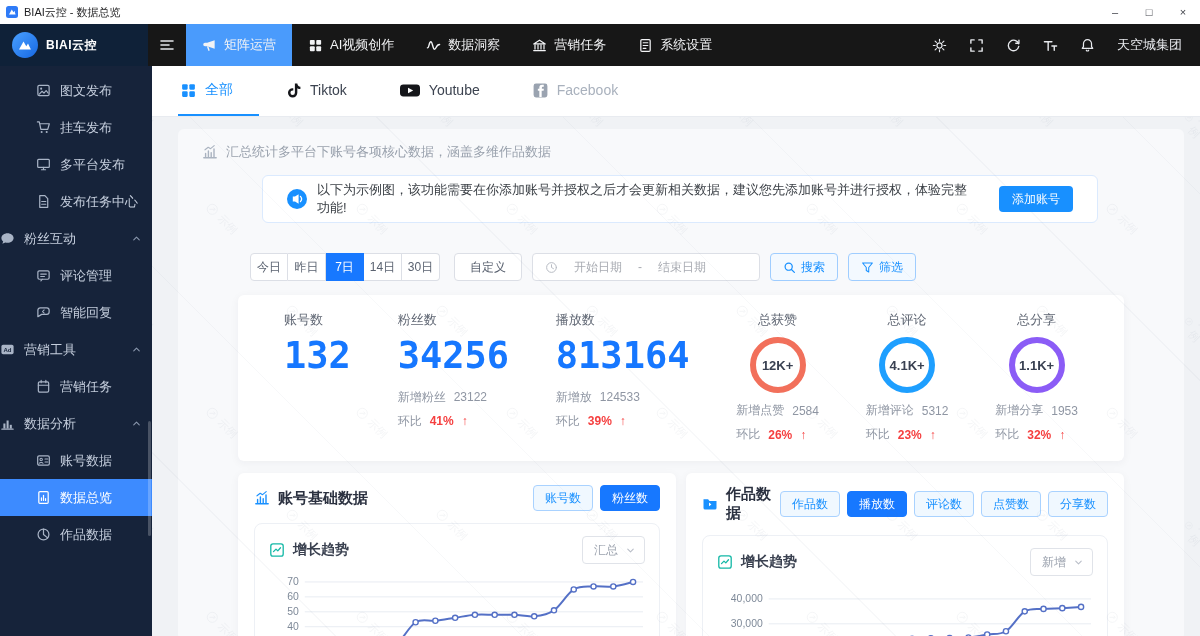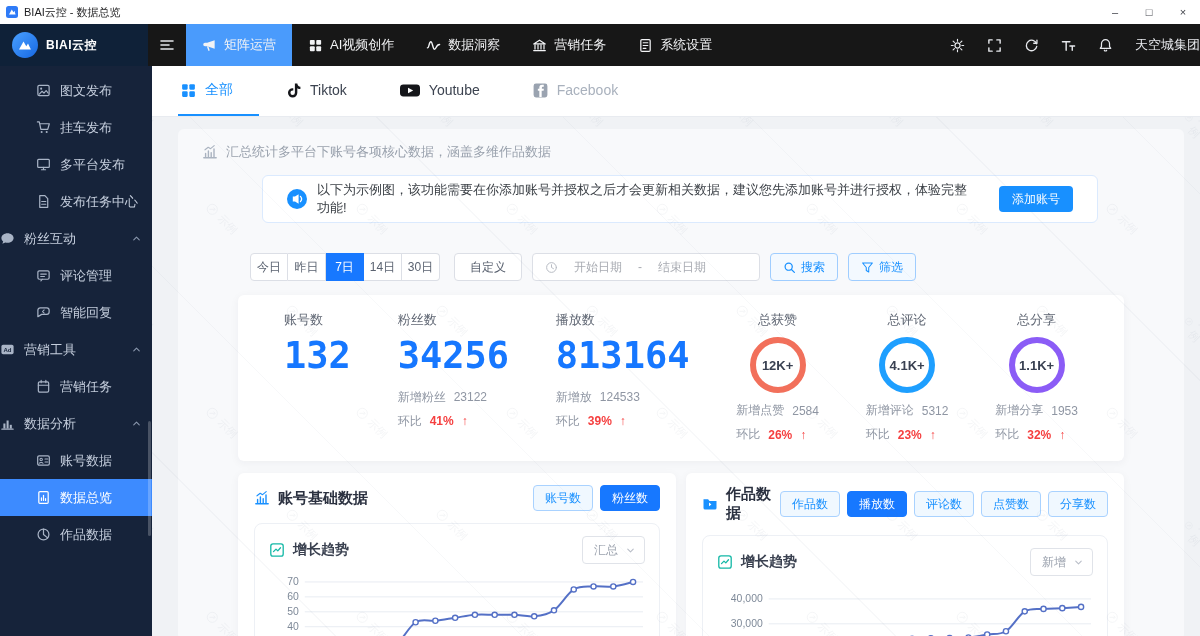--- a/index.html
+++ b/index.html
@@ -15,21 +15,21 @@
 
   
   .topnav{height:42px;background:#171717;display:flex;align-items:stretch;color:#fff;}
   .logo{width:148px;flex:none;background:#0f2138;display:flex;align-items:center;gap:8px;padding-left:12px;box-sizing:border-box;}
   .logo-ic{width:26px;height:26px;display:inline-flex;}
   .logo-text{font-size:12px;font-weight:bold;letter-spacing:.5px;}
   .nav-collapse{width:38px;display:flex;align-items:center;justify-content:center;color:#e3e6ea;cursor:pointer;}
   .nav-item{display:flex;align-items:center;gap:7px;padding:0 16px;font-size:13px;color:#f2f3f5;cursor:pointer;}
   .nav-item.active{background:#4a9bfc;align-items:center;}
   .nav-item .ic{width:15px;height:15px;}
-  .nav-right{margin-left:auto;display:flex;align-items:center;gap:22px;color:#e8eaee;}
+  .nav-right{margin-left:auto;display:flex;align-items:center;gap:22px;padding-right:18px;color:#e8eaee;}
   .nav-right .ic{width:15px;height:15px;cursor:pointer;}
   .tenant{font-size:13px;cursor:pointer;}
 
   
   .layout{display:flex;height:574px;}
   .sidebar{width:152px;flex:none;background:#16233a;position:relative;padding-top:6px;box-sizing:border-box;}
   .side-item{height:37px;display:flex;align-items:center;gap:9px;color:#c5cedd;font-size:13px;cursor:pointer;position:relative;}
   .side-item .ic{width:15px;height:15px;color:#a9b4c6;}
   .side-item.sub{padding-left:36px;}
   .side-item.group{}

